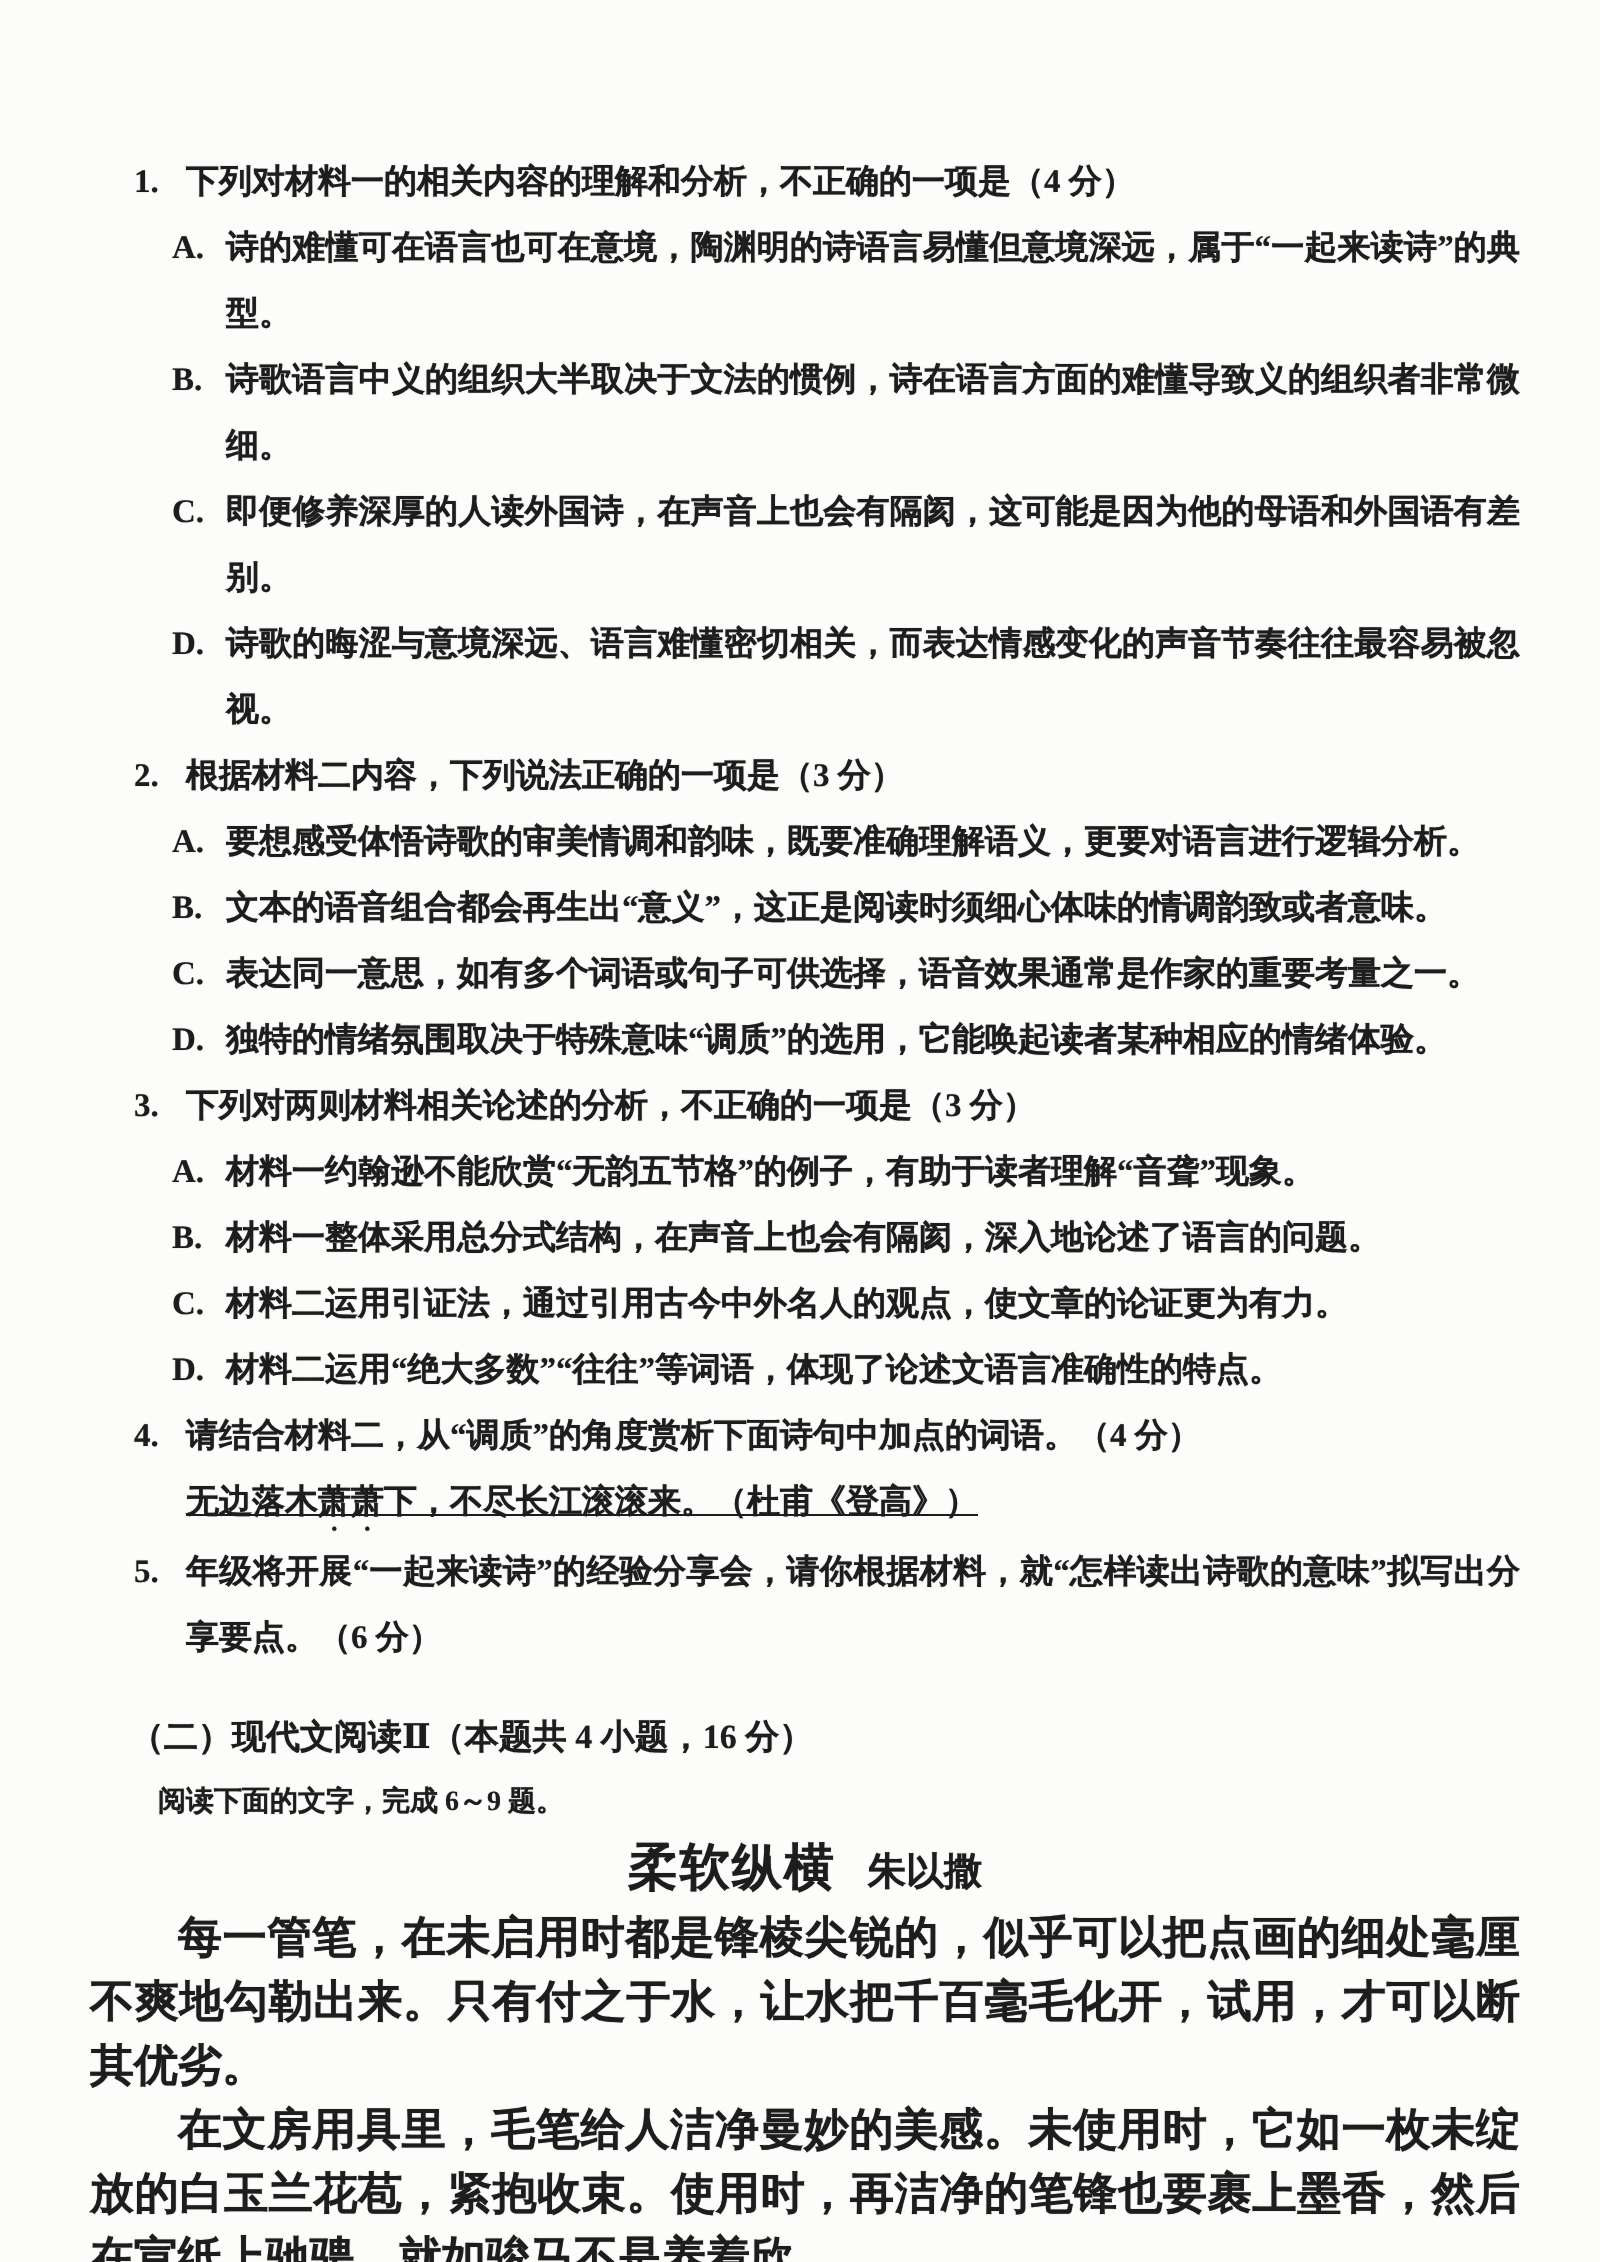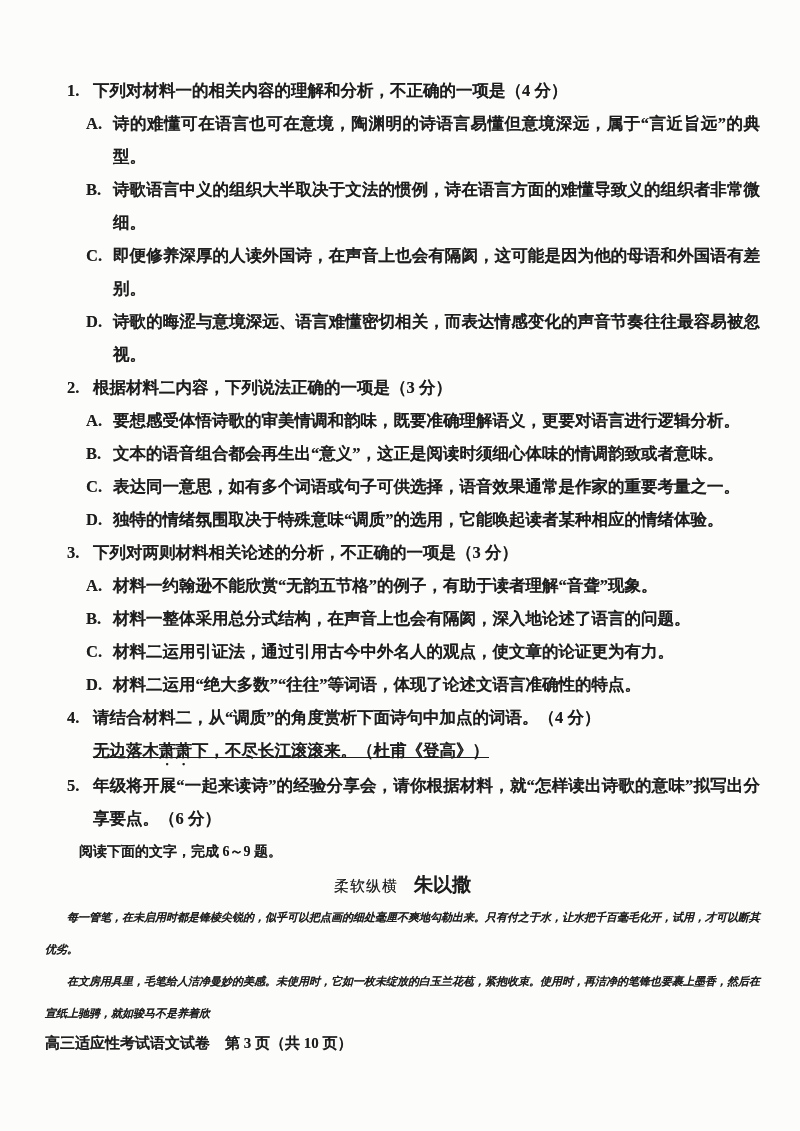--- a/index.html
+++ b/index.html
@@ -27,42 +27,42 @@
   .poem-line{margin-left:26px;text-decoration:underline;}
   .emph{
     -webkit-text-emphasis:filled dot;
     -webkit-text-emphasis-position:under right;
     text-emphasis:filled dot;
     text-emphasis-position:under right;
   }
   .sec-heading{margin-top:17px;margin-left:20px;font-size:17px;font-weight:700;line-height:33px;}
   .instruction{margin-left:34px;font-size:14px;line-height:33px;}
   .essay-title-row{text-align:center;line-height:30px;margin-top:2px;}
-  .essay-title{font-size:15px;font-weight:400;letter-spacing:1px;}
+  .essay-title{font-size:25px;font-weight:700;letter-spacing:1px;}
   .essay-author{font-size:19px;margin-left:16px;font-weight:700;}
-  .para{font-size:11px;line-height:32px;text-indent:2em;text-align:justify;margin:0;font-style:italic;}
+  .para{font-size:22px;line-height:32px;text-indent:2em;text-align:justify;margin:0;}
   .para.clipped{margin-bottom:0;}
   .footer{margin-top:5px;text-align:left;font-size:15px;font-weight:700;}
 </style>
 </head>
 <body>
 
 <div class="page">
 
   <div class="questions">
 
     <div class="q">
       <div class="row">
         <span class="num">1.</span>
         <span class="stem">下列对材料一的相关内容的理解和分析，不正确的一项是（4 分）</span>
       </div>
       <div class="opts">
         <div class="row">
           <span class="letter">A.</span>
-          <span class="opt-text">诗的难懂可在语言也可在意境，陶渊明的诗语言易懂但意境深远，属于“言近旨远”的典型。</span>
+          <span class="opt-text">诗的难懂可在语言也可在意境，陶渊明的诗语言易懂但意境深远，属于“一起来读诗”的典型。</span>
         </div>
         <div class="row">
           <span class="letter">B.</span>
           <span class="opt-text">诗歌语言中义的组织大半取决于文法的惯例，诗在语言方面的难懂导致义的组织者非常微细。</span>
         </div>
         <div class="row">
           <span class="letter">C.</span>
           <span class="opt-text">即便修养深厚的人读外国诗，在声音上也会有隔阂，这可能是因为他的母语和外国语有差别。</span>
         </div>
         <div class="row">
@@ -133,20 +133,21 @@
     <div class="q">
       <div class="row">
         <span class="num">5.</span>
         <span class="stem">年级将开展“一起来读诗”的经验分享会，请你根据材料，就“怎样读出诗歌的意味”拟写出分享要点。（6 分）</span>
       </div>
     </div>
 
   </div>
 
   <div>
+    <div class="sec-heading">（二）现代文阅读Ⅱ（本题共 4 小题，16 分）</div>
     <div class="instruction">阅读下面的文字，完成 6～9 题。</div>
     <div class="essay-title-row">
       <span class="essay-title">柔软纵横</span><span class="essay-author">朱以撒</span>
     </div>
     <p class="para">每一管笔，在未启用时都是锋棱尖锐的，似乎可以把点画的细处毫厘不爽地勾勒出来。只有付之于水，让水把千百毫毛化开，试用，才可以断其优劣。</p>
     <p class="para clipped">在文房用具里，毛笔给人洁净曼妙的美感。未使用时，它如一枚未绽放的白玉兰花苞，紧抱收束。使用时，再洁净的笔锋也要裹上墨香，然后在宣纸上驰骋，就如骏马不是养着欣</p>
   </div>
 
   <div class="footer">高三适应性考试语文试卷　第 3 页（共 10 页）</div>
 

